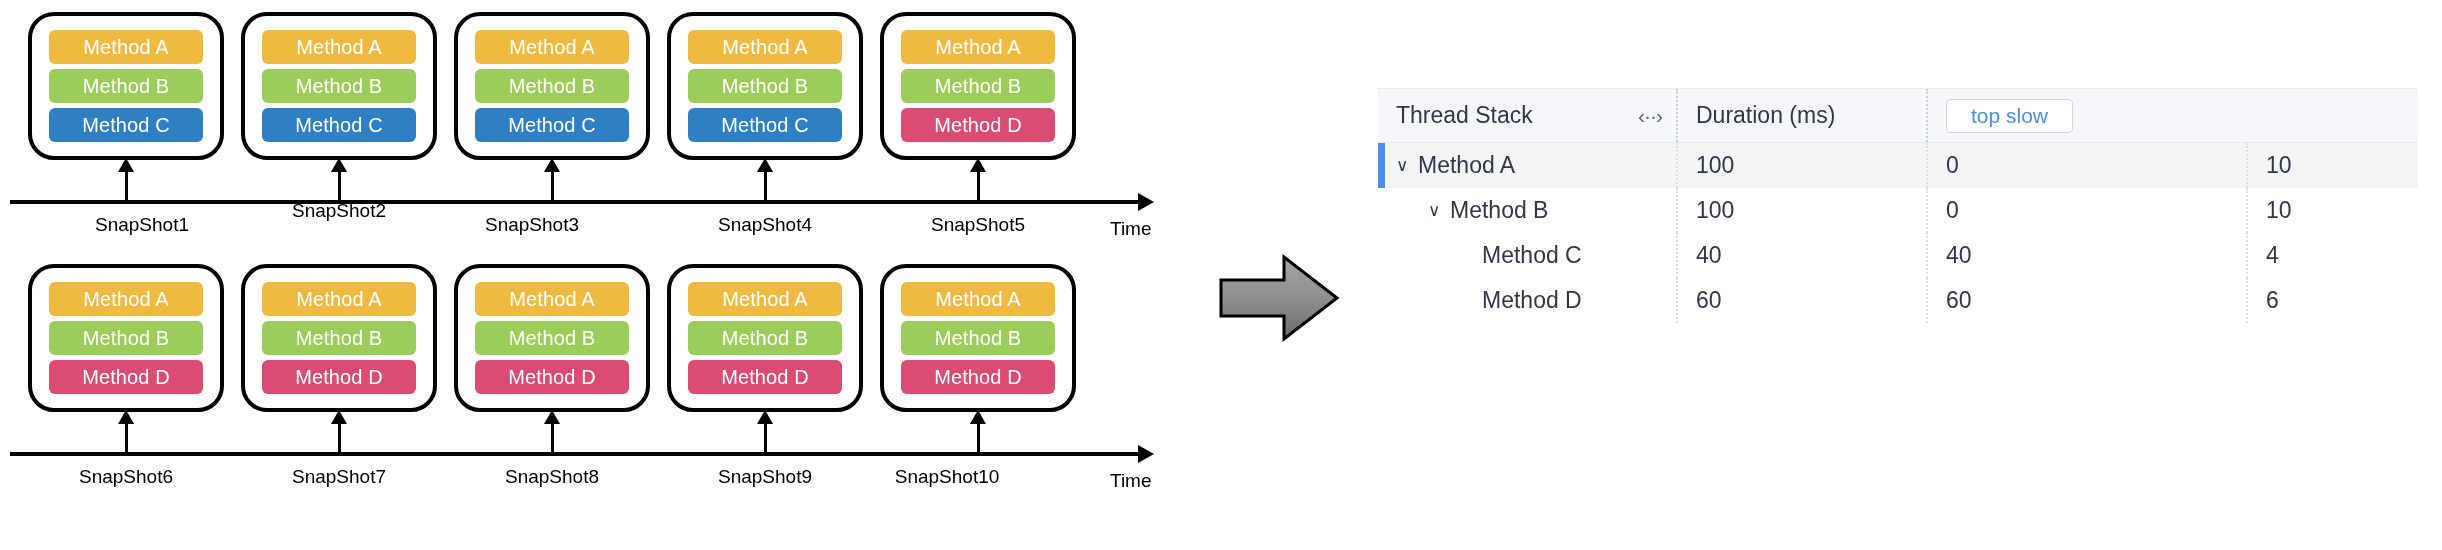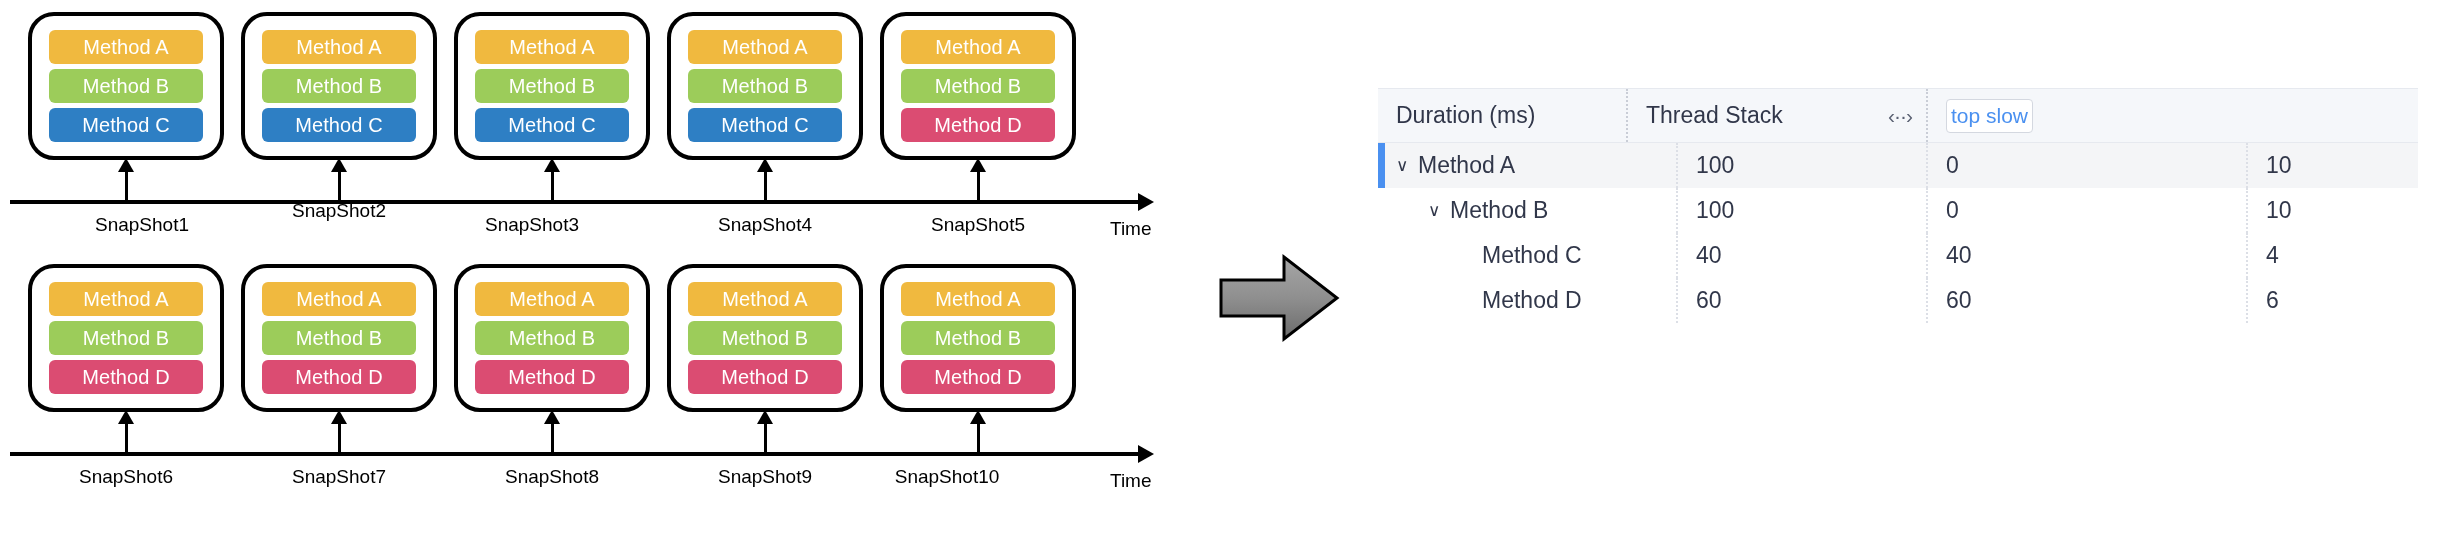--- a/index.html
+++ b/index.html
@@ -59,21 +59,21 @@
     border-right:2px dotted #c9cdd6;
   }
   .th:last-child{border-right:none;}
   .th.c1{width:300px;justify-content:space-between;padding-right:14px;}
   .th.c2{width:250px;}
   .th.c3{width:320px;justify-content:space-between;padding-right:12px;}
   .th.c4{width:170px;}
   .resize-ico{font-size:21px;color:#5a6172;letter-spacing:-1px;cursor:col-resize;}
   .topslow{
     border:1px solid #d4d8e0;border-radius:4px;background:#ffffff;
-    color:#4a90f0;font-size:21px;padding:4px 4px;cursor:pointer;
+    color:#4a90f0;font-size:21px;padding:4px 24px;cursor:pointer;
     font-family:"Liberation Sans",sans-serif;white-space:nowrap;
   }
   .trow{display:flex;height:45px;align-items:center;position:relative;background:#ffffff;}
   .trow.sel{background:#f4f5f7;}
   .trow.sel::before{
     content:"";position:absolute;left:0;top:0;width:7px;height:45px;background:#4a90f0;
   }
   .td{
     height:45px;display:flex;align-items:center;box-sizing:border-box;
     font-size:23px;color:#31374a;padding-left:18px;
@@ -194,26 +194,26 @@
           <stop offset="50%" stop-color="#8f8f8f"></stop>
           <stop offset="100%" stop-color="#6b6b6b"></stop>
         </linearGradient>
       </defs>
       <polygon points="3,28 66,28 66,5 119,46 66,87 66,64 3,64" fill="url(#agrad)" stroke="#000000" stroke-width="3" stroke-linejoin="miter"></polygon>
     </svg>
   </div>
 
   <div id="panel">
     <div class="thead">
-      <div class="th c2">
-        <span>Duration (ms)</span>
-      </div>
       <div class="th c1">
         <span>Thread Stack</span>
         <span class="resize-ico">‹··›</span>
+      </div>
+      <div class="th c2">
+        <span>Duration (ms)</span>
       </div>
       <div class="th c3">
         <button class="topslow">top slow</button>
       </div>
     </div>
     <div id="tbody">
         <div class="trow sel">
           <div class="td c1" style="padding-left: 18px;">
             <span class="chev">∨</span>
             <span class="nodename">Method A</span>

